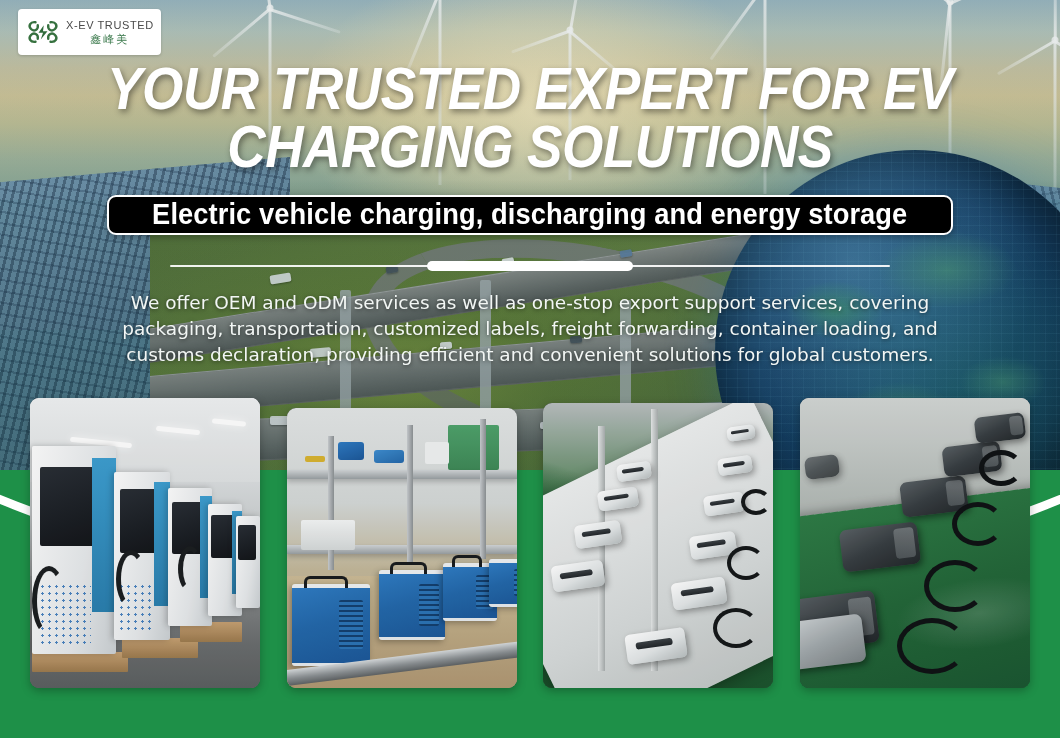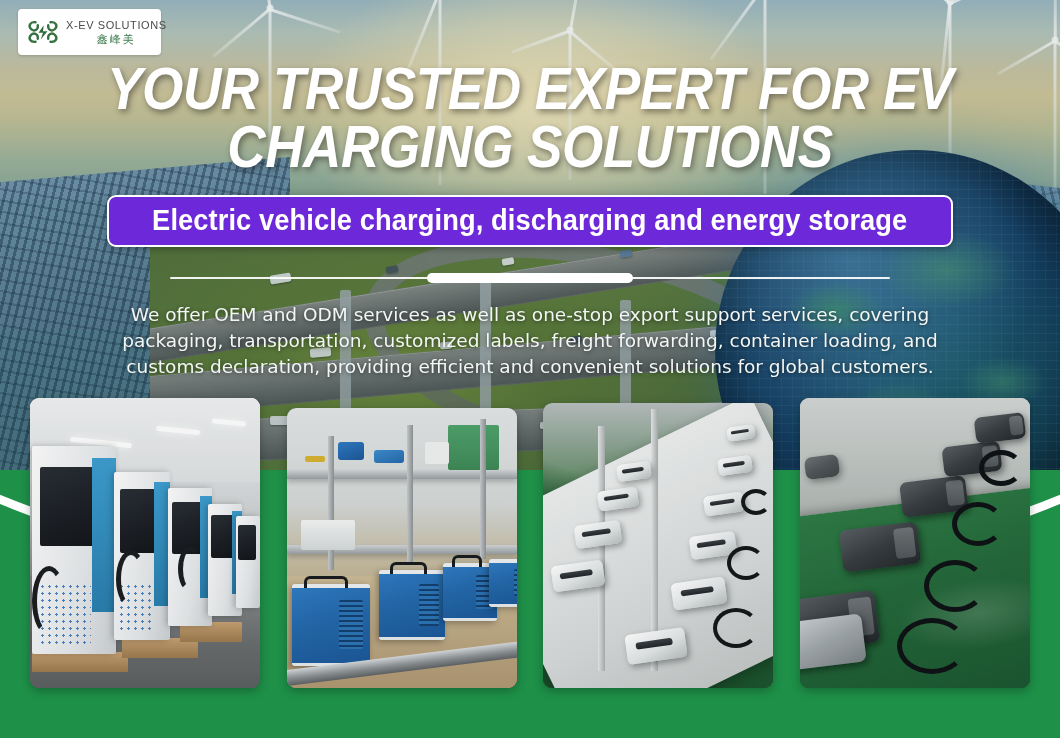--- a/index.html
+++ b/index.html
@@ -196,22 +196,22 @@
     font-weight:700; font-style:italic;
     font-size:59px; line-height:.99;
     letter-spacing:-0.5px;
     transform:scaleX(.90); transform-origin:center top;
     text-shadow:2px 3px 7px rgba(0,0,0,.42);
     padding:0 60px;
     white-space:pre-line;
   }
   .green-bar {
     margin:18px auto 0;
-    width:846px; height:52px;
-    background:#6d28d9;
+    width:846px; height:40px;
+    background:#000000;
     border:2px solid #ffffff;
     border-radius:9px;
     display:flex; align-items:center; justify-content:center;
     box-shadow:0 2px 7px rgba(0,0,0,.3);
   }
   .green-bar span {
     color:#ffffff; font-weight:700;
     font-family:"Liberation Sans Narrow","Liberation Sans", sans-serif;
     font-size:29px; letter-spacing:.1px;
     transform:scaleX(.94);
@@ -434,21 +434,21 @@
         <g fill="none" stroke="#36713f" stroke-width="3.2" stroke-linecap="round">
           <path d="M14 9 C7 8, 4 14, 8 18 C12 22, 18 19, 17 13"></path>
           <path d="M34 9 C41 8, 44 14, 40 18 C36 22, 30 19, 31 13"></path>
           <path d="M14 35 C7 36, 4 30, 8 26 C12 22, 18 25, 17 31"></path>
           <path d="M34 35 C41 36, 44 30, 40 26 C36 22, 30 25, 31 31"></path>
         </g>
         <path d="M25 13 L18 23 L24 23 L21 32 L30 21 L24 21 Z" fill="#2f6b3a"></path>
       </svg>
     </span>
     <span class="logo-txt">
-      <span class="logo-en">X-EV SOLUTIONS</span>
+      <span class="logo-en">X-EV TRUSTED</span>
       <span class="logo-cn">鑫峰美</span>
     </span>
   </div>
 
   <div class="hero-content">
     <h1 class="headline">YOUR TRUSTED EXPERT FOR EV
 CHARGING SOLUTIONS</h1>
 
     <div class="green-bar">
       <span>Electric vehicle charging, discharging and energy storage</span>

